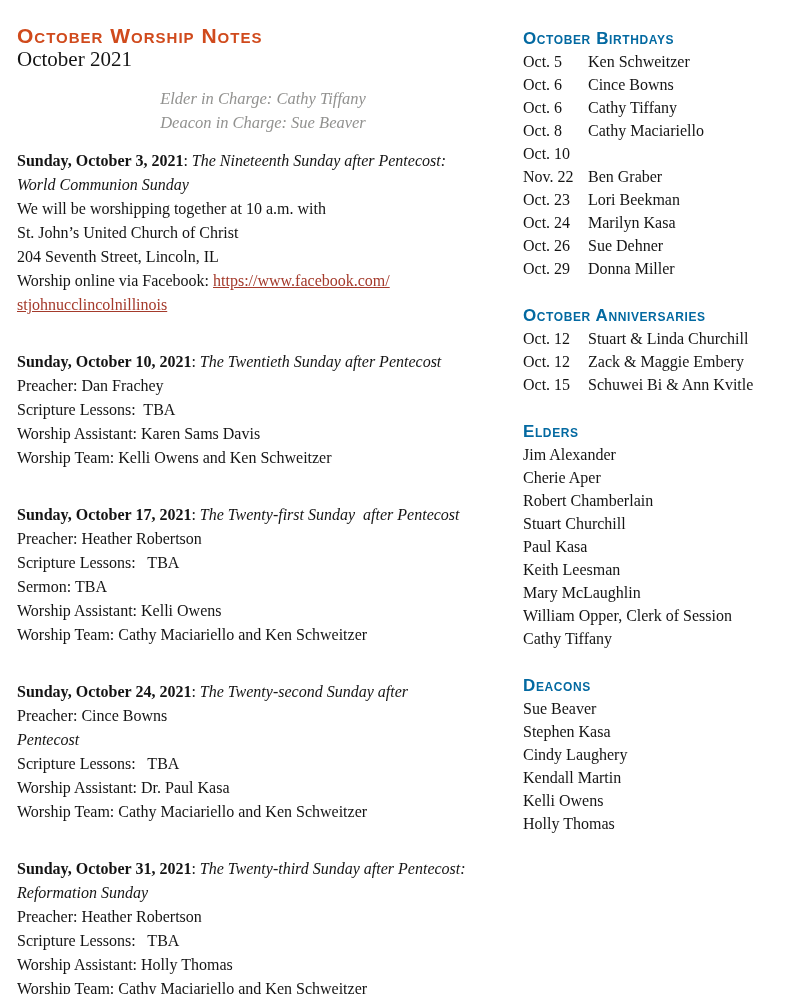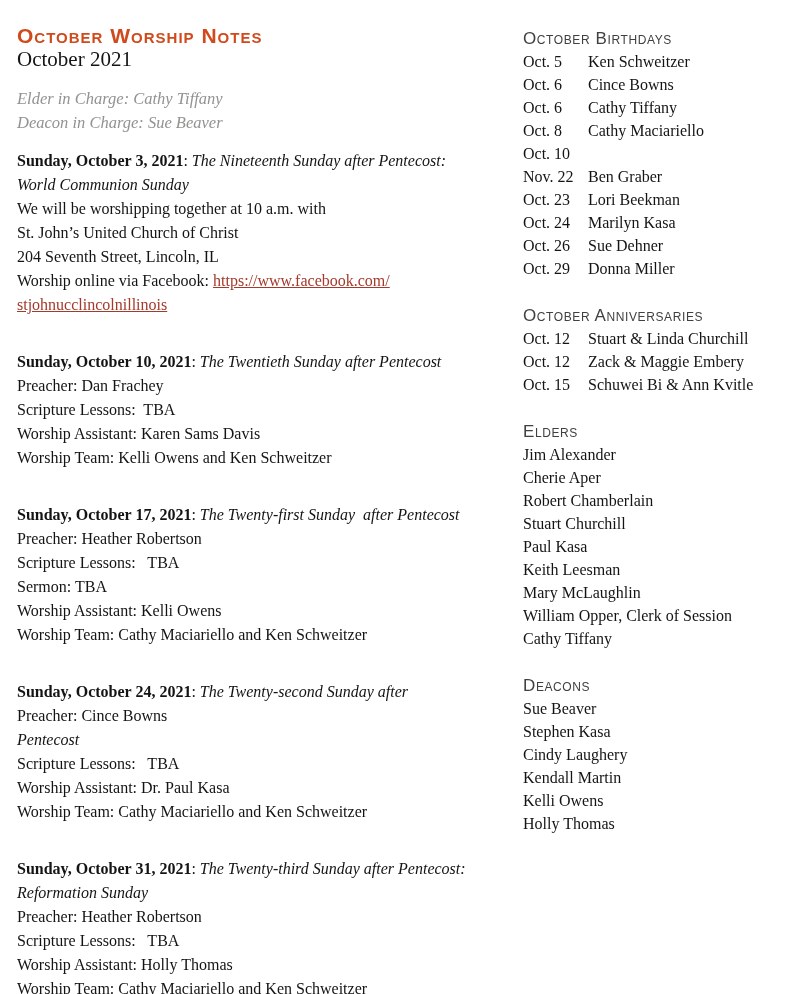--- a/index.html
+++ b/index.html
@@ -13,36 +13,36 @@
 
   
   .page-title{
     font-family:"Liberation Sans",sans-serif;font-weight:700;
     font-variant:small-caps;letter-spacing:1px;
     font-size:21px;line-height:24px;color:#d04a1c;
   }
   .subtitle{font-size:21px;line-height:22px;}
 
   .incharge{margin-top:17px;font-style:italic;color:#929290;font-size:16.5px;line-height:24px;}
-  .incharge .line{white-space:pre-wrap;}
+  .incharge .line{white-space:pre-wrap;text-align:center;}
 
   .service{margin-top:33px;font-size:16px;line-height:24px;}
   .service.first{margin-top:14px;}
   .line{white-space:pre-wrap;}
   .b{font-weight:bold;}
   .i{font-style:italic;}
   .link{color:#a43a2b;text-decoration:underline;cursor:pointer;}
 
   
   .side-section{margin-top:24px;}
   .side-section.first{margin-top:3px;}
   .side-heading{
-    font-family:"Liberation Sans",sans-serif;font-weight:400;
+    font-family:"Liberation Sans",sans-serif;font-weight:700;
     font-variant:small-caps;letter-spacing:0.6px;
-    font-size:17px;line-height:23px;color:#404040;
+    font-size:17px;line-height:23px;color:#0369a1;
   }
   .row{display:flex;font-size:16px;line-height:23px;}
   .row .d{flex:0 0 65px;width:65px;white-space:pre;}
   .row .n{flex:1;}
   .name-line{font-size:16px;line-height:23px;}
 </style>
 </head>
 <body>
 
 <div class="page">

